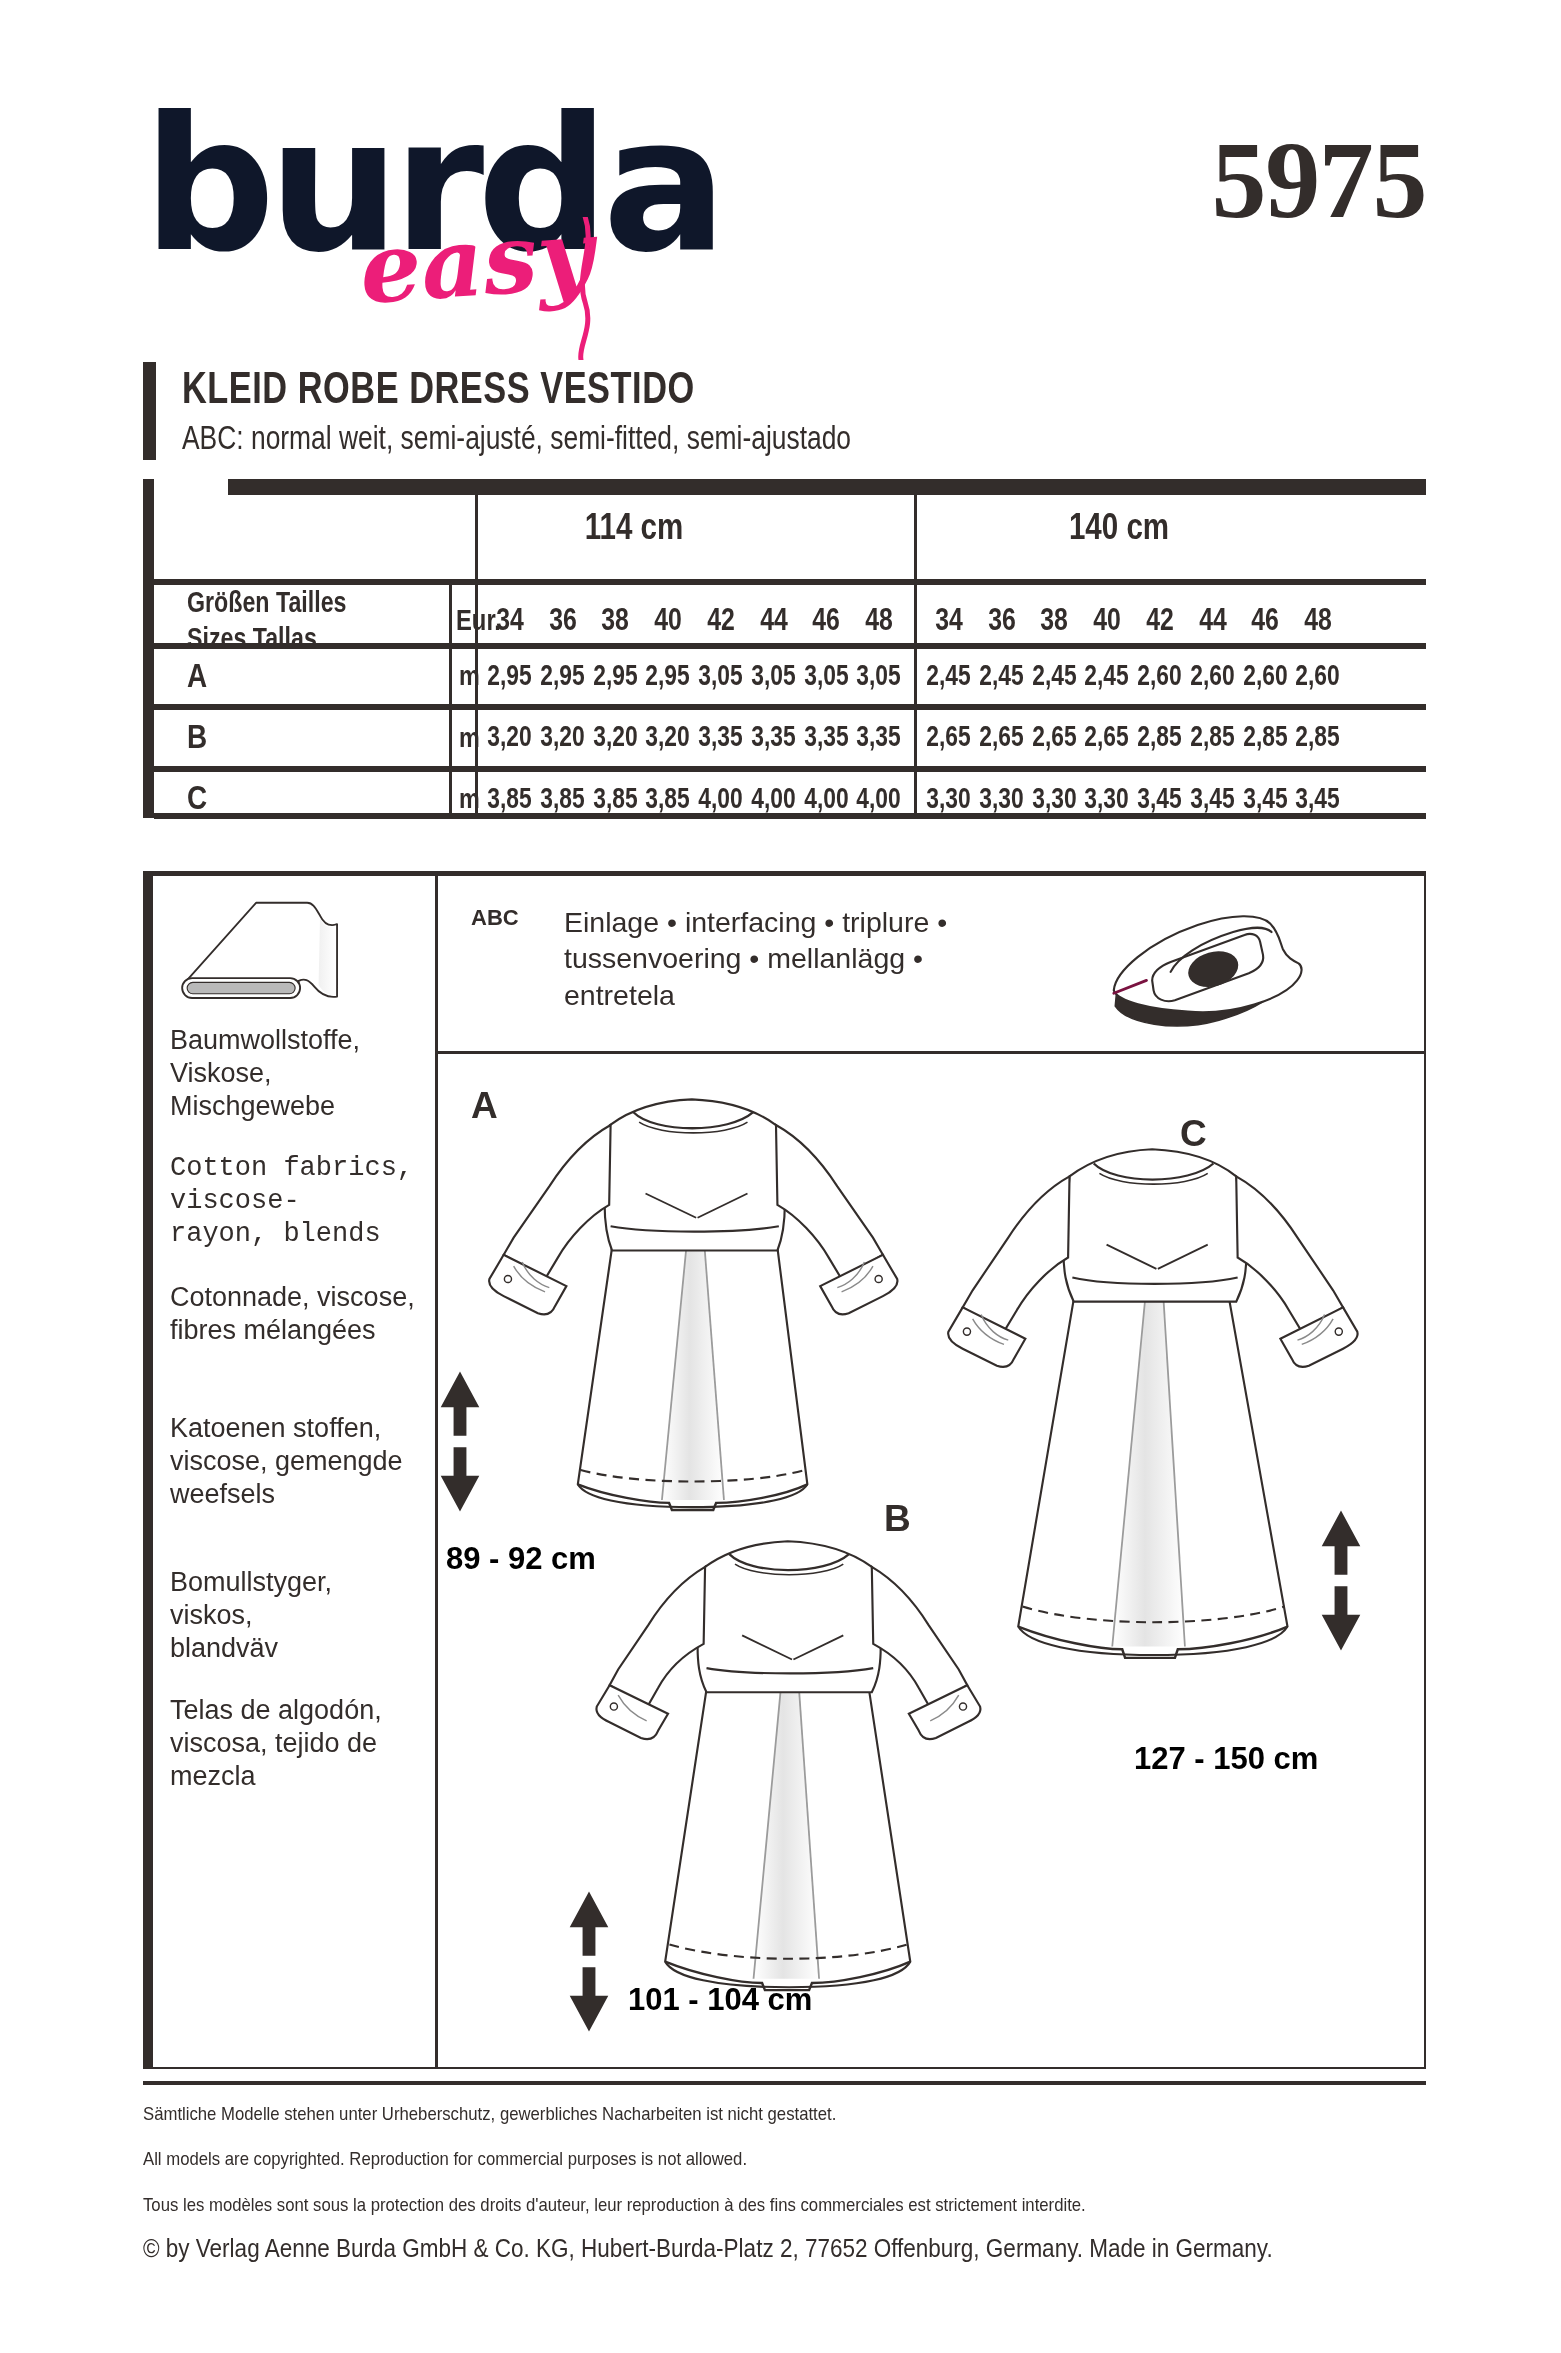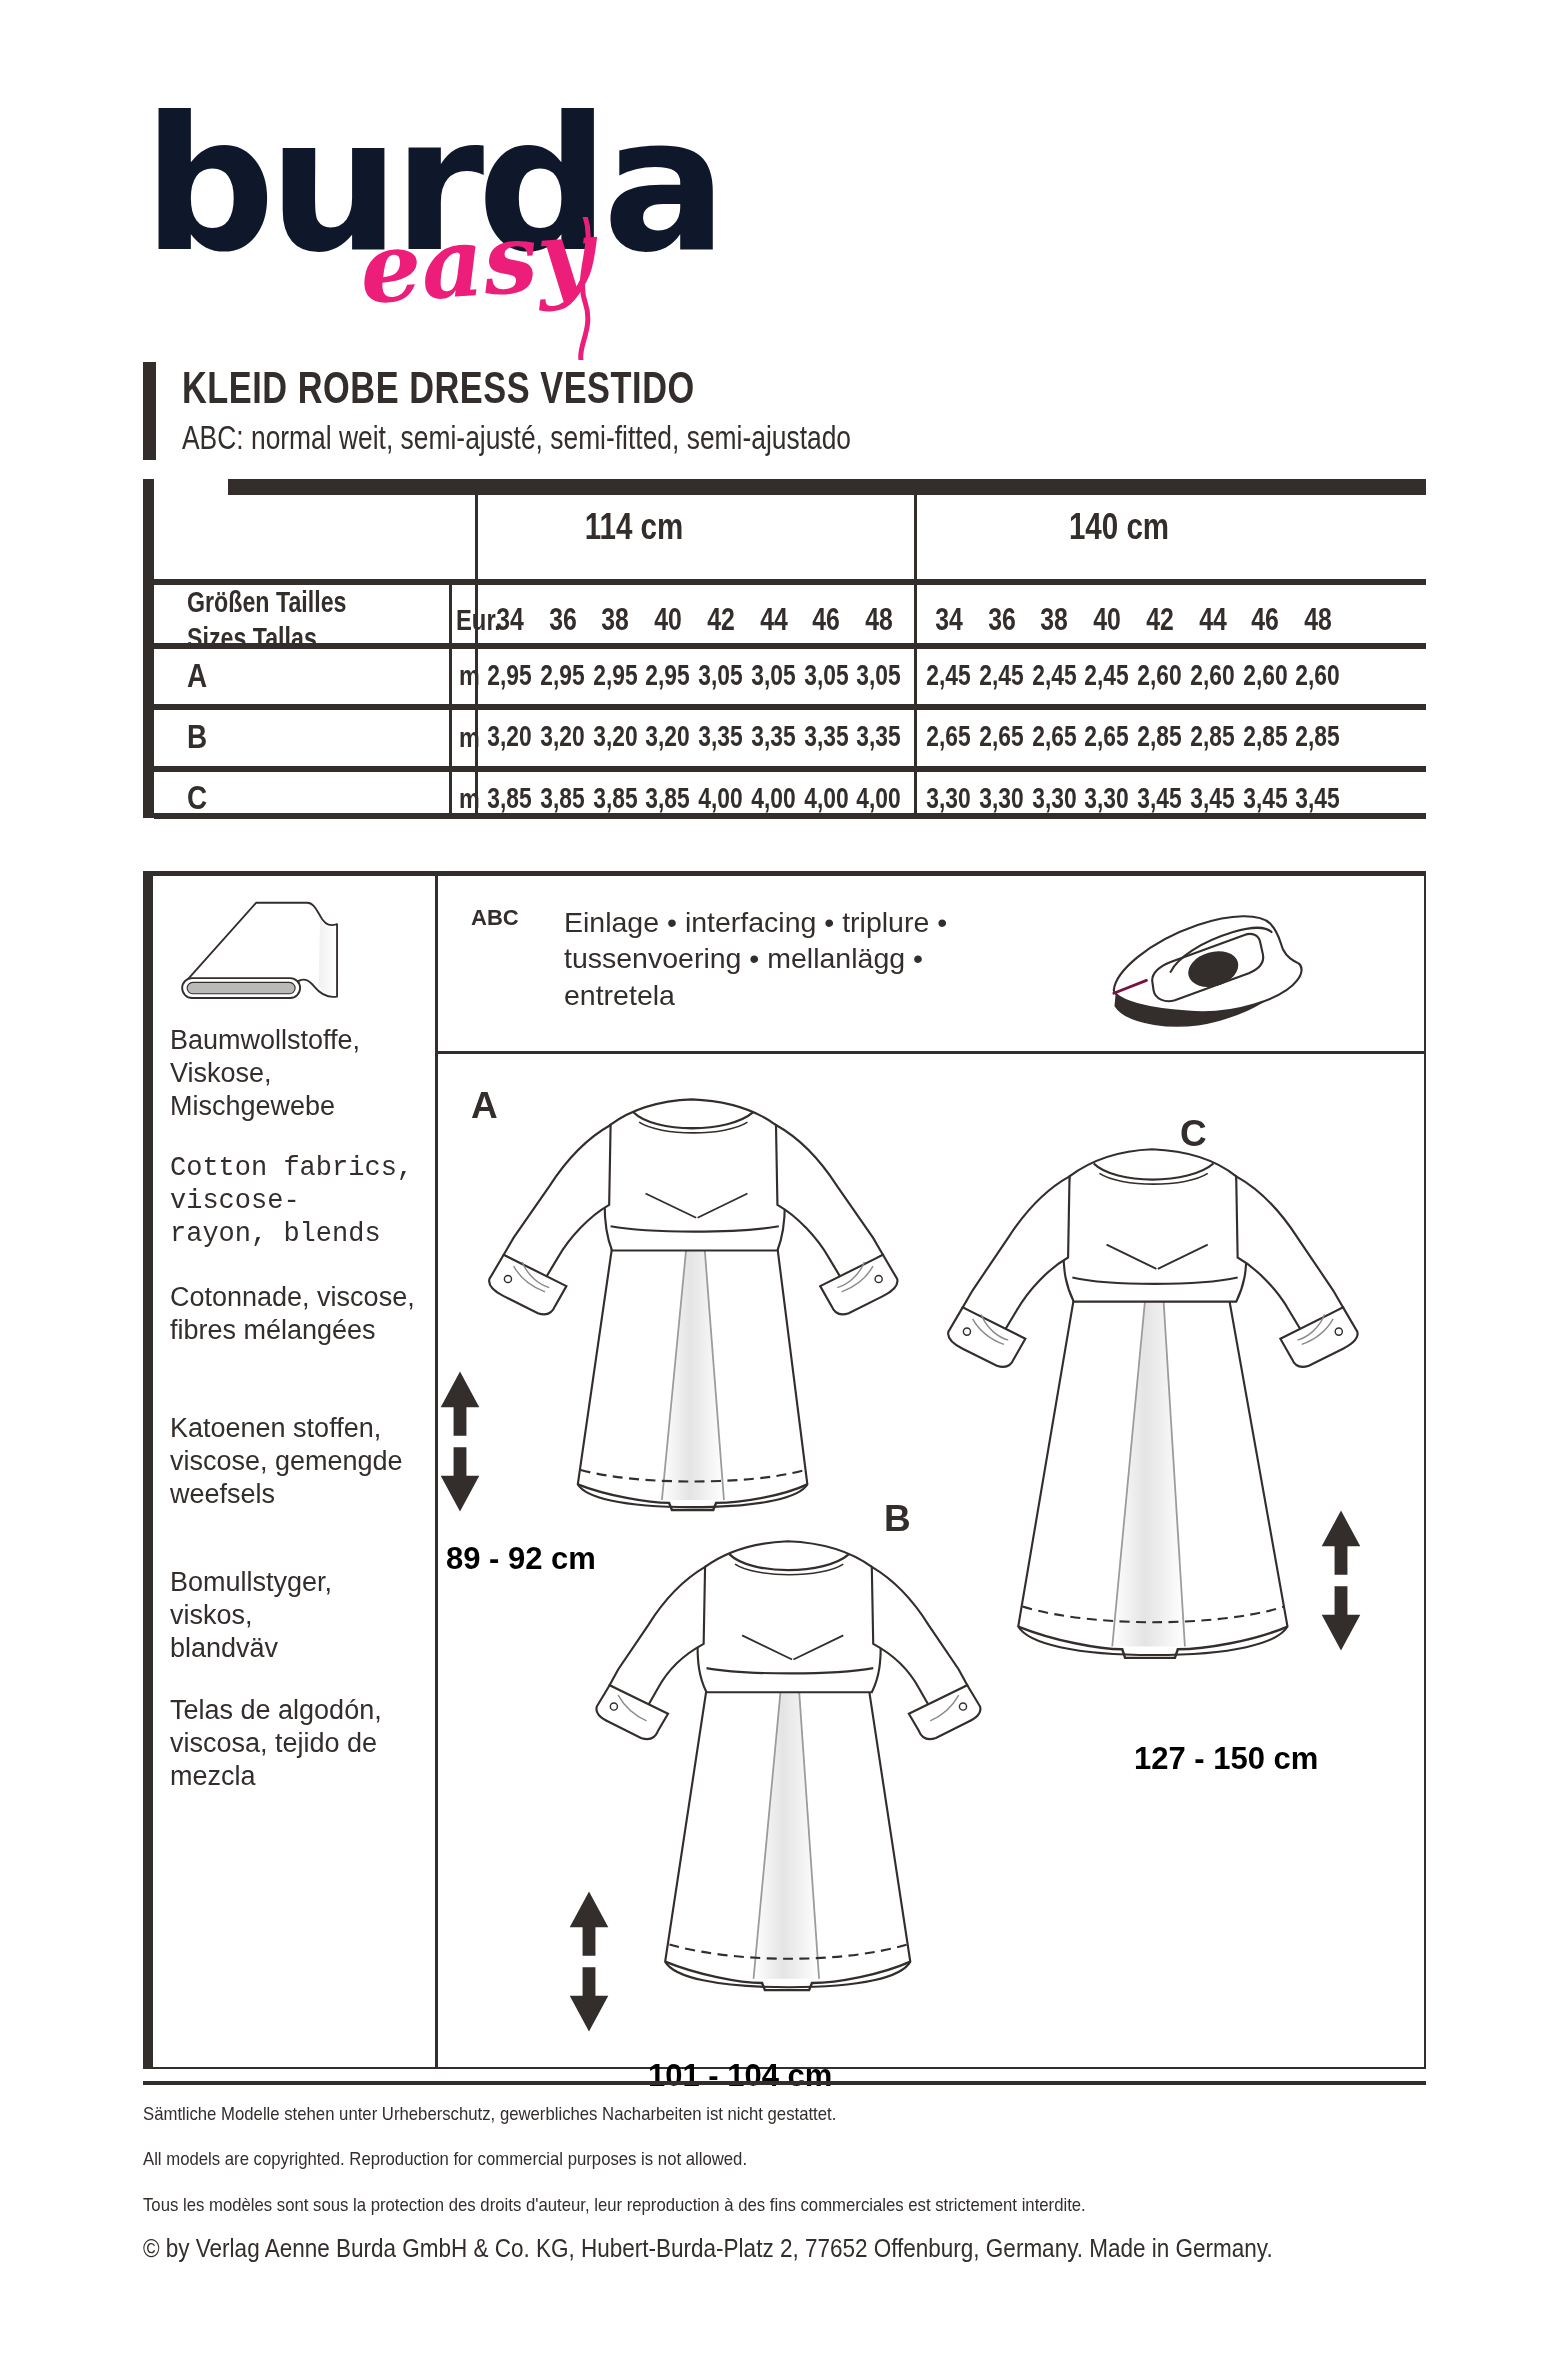--- a/index.html
+++ b/index.html
@@ -333,20 +333,21 @@
 <div class="page">
 
   <div class="header">
     <div class="logo-wrap">
       <div class="logo-burda">burda</div>
       <div class="logo-easy">easy</div>
       <svg class="logo-swish" viewBox="0 0 40 200">
         <path d="M20 0 C34 40, 6 80, 20 120 C32 155, 10 180, 14 200" stroke="#ec1e79" stroke-width="7" fill="none" stroke-linecap="round"></path>
       </svg>
     </div>
+    <div class="pattern-number">5975</div>
   </div>
 
   <div class="title-block">
     <div class="title-bar"></div>
     <div class="title-main">KLEID  ROBE  DRESS  VESTIDO</div>
     <div class="title-sub">ABC: normal weit, semi-ajusté, semi-fitted, semi-ajustado</div>
   </div>
 
   <div>
     <div class="tbl-left-bar"></div>
@@ -622,21 +623,21 @@
       <path d="M422 56 C456 76, 482 106, 502 138 L544 200 L556 222 L504 254 L488 226 C474 200, 450 178, 424 164 Z" fill="#ffffff" stroke="#332d2b" stroke-width="3"></path>
       <path d="M556 222 L574 252 C576 260, 570 268, 556 274 L512 296 C500 300, 492 296, 488 286 L474 262 Z" fill="#ffffff" stroke="#332d2b" stroke-width="3"></path>
       <path d="M544 236 C534 254, 518 266, 504 272" fill="none" stroke="#8a8a8a" stroke-width="2"></path>
       <circle cx="550" cy="252" r="5" fill="none" stroke="#332d2b" stroke-width="2"></circle>
     </svg>
 
     <svg style="position:absolute; left:421px; top:1019px; width:50px; height:143px;" viewBox="0 0 70 200">
       <path d="M35 2 L62 52 L44 52 L44 92 L26 92 L26 52 L8 52 Z" fill="#332d2b"></path>
       <path d="M35 198 L62 148 L44 148 L44 108 L26 108 L26 148 L8 148 Z" fill="#332d2b"></path>
     </svg>
-    <div class="measure-label" style="left:485px; top:1187px;margin-left:20px;">101 - 104 cm</div>
+    <div class="measure-label" style="left:485px; top:1111px;">101 - 104 cm</div>
   </div>
 
   <div class="footer">
     <div class="footer-line"></div>
     <div class="footer-text" style="top:23px;">Sämtliche Modelle stehen unter Urheberschutz, gewerbliches Nacharbeiten ist nicht gestattet.</div>
     <div class="footer-text" style="top:68px;">All models are copyrighted. Reproduction for commercial purposes is not allowed.</div>
     <div class="footer-text" style="top:114px;">Tous les modèles sont sous la protection des droits d'auteur, leur reproduction à des fins commerciales est strictement interdite.</div>
     <div class="footer-copy" style="top:155px;">© by Verlag Aenne Burda GmbH &amp; Co. KG, Hubert-Burda-Platz 2, 77652 Offenburg, Germany. Made in Germany.</div>
   </div>
 

